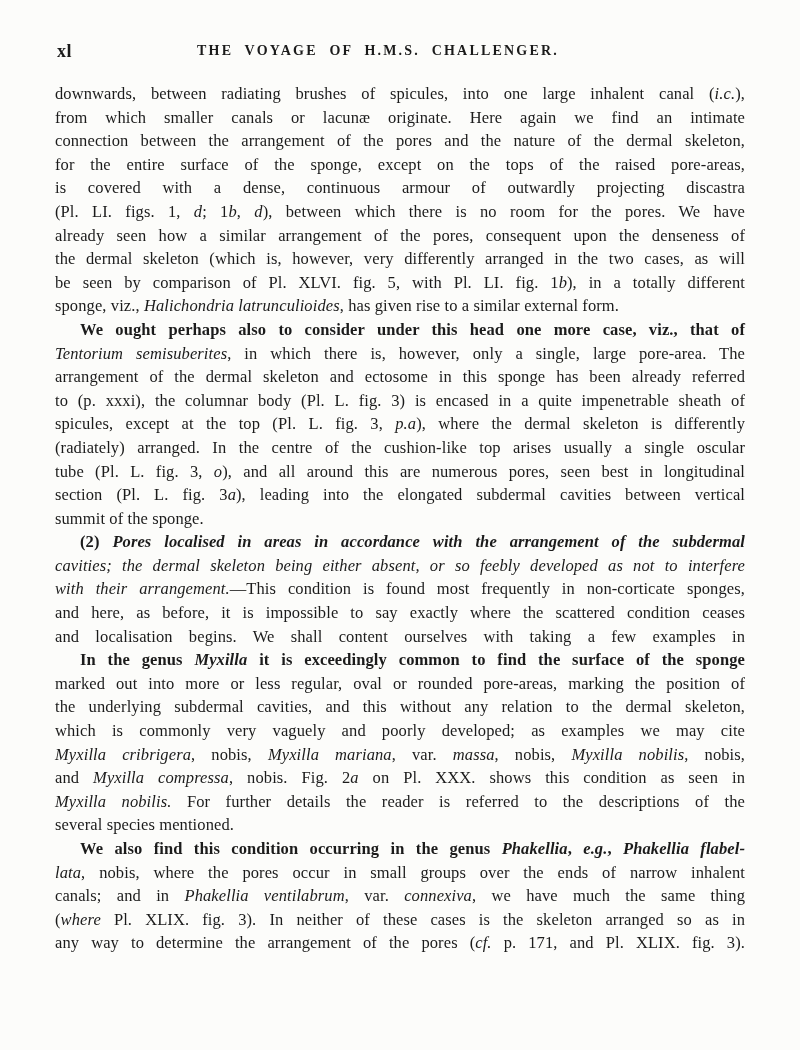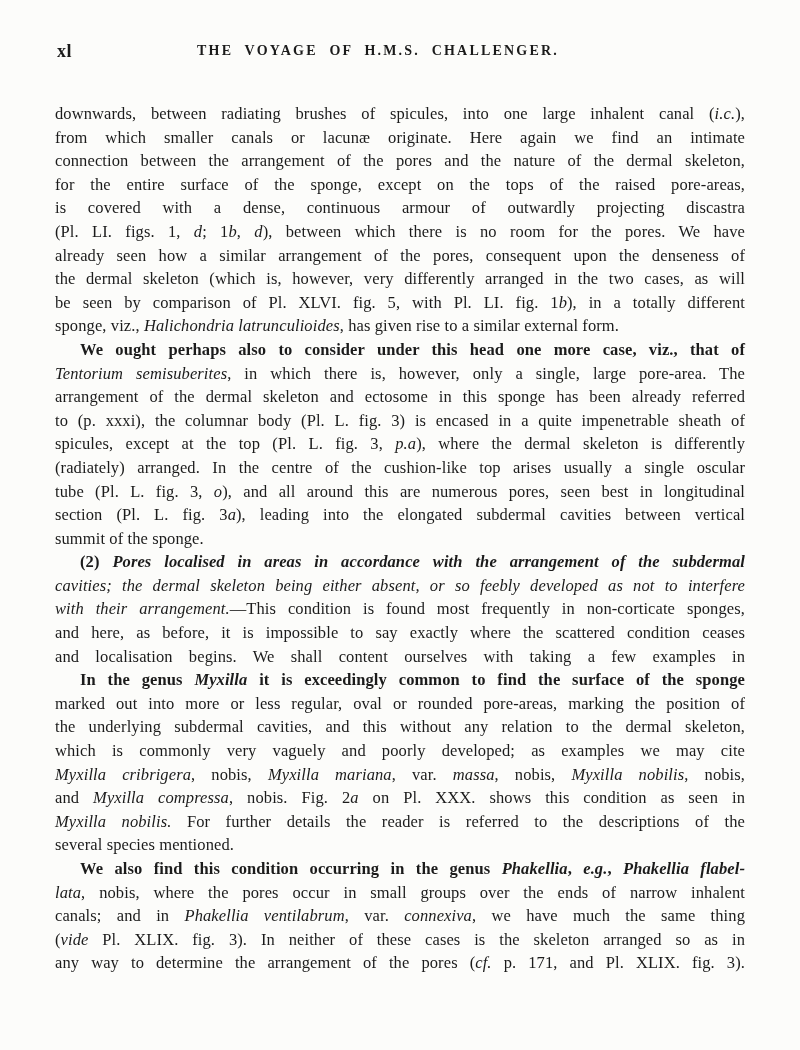--- a/index.html
+++ b/index.html
@@ -48,21 +48,20 @@
     white-space: nowrap;
   }
   .body-text {
     position: absolute;
     top: 82px;
     left: 55px;
     width: 690px;
     font-size: 16.5px;
     line-height: 23.6px;
     letter-spacing: 0.1px;
-    margin-top: 20px;
   }
   .line {
     text-align: justify;
     text-align-last: justify;
     white-space: normal;
   }
   .line.last {
     text-align-last: left;
   }
   .line.indent {
@@ -110,16 +109,16 @@
       <div class="line"><span>marked out into more or less regular, oval or rounded pore-areas, marking the position of</span></div>
       <div class="line"><span>the underlying subdermal cavities, and this without any relation to the dermal skeleton,</span></div>
       <div class="line"><span>which is commonly very vaguely and poorly developed; as examples we may cite</span></div>
       <div class="line"><span class="it">Myxilla cribrigera</span><span>, nobis, </span><span class="it">Myxilla mariana</span><span>, var. </span><span class="it">massa</span><span>, nobis, </span><span class="it">Myxilla nobilis</span><span>, nobis,</span></div>
       <div class="line"><span>and </span><span class="it">Myxilla compressa</span><span>, nobis. Fig. 2</span><span class="it">a</span><span> on Pl. XXX. shows this condition as seen in</span></div>
       <div class="line"><span class="it">Myxilla nobilis.</span><span> For further details the reader is referred to the descriptions of the</span></div>
       <div class="line last"><span>several species mentioned.</span></div>
       <div class="line indent"><span>We also find this condition occurring in the genus </span><span class="it">Phakellia</span><span>, </span><span class="it">e.g.</span><span>, </span><span class="it">Phakellia flabel-</span></div>
       <div class="line"><span class="it">lata</span><span>, nobis, where the pores occur in small groups over the ends of narrow inhalent</span></div>
       <div class="line"><span>canals; and in </span><span class="it">Phakellia ventilabrum</span><span>, var. </span><span class="it">connexiva</span><span>, we have much the same thing</span></div>
-      <div class="line"><span>(</span><span class="it">vide</span><span> Pl. XLIX. fig. 3). In neither of these cases is the skeleton arranged so as in</span></div>
+      <div class="line"><span>(</span><span class="it">where</span><span> Pl. XLIX. fig. 3). In neither of these cases is the skeleton arranged so as in</span></div>
       <div class="line"><span>any way to determine the arrangement of the pores (</span><span class="it">cf.</span><span> p. 171, and Pl. XLIX. fig. 3).</span></div>
     </main>
 </div>
 
 </body></html>

